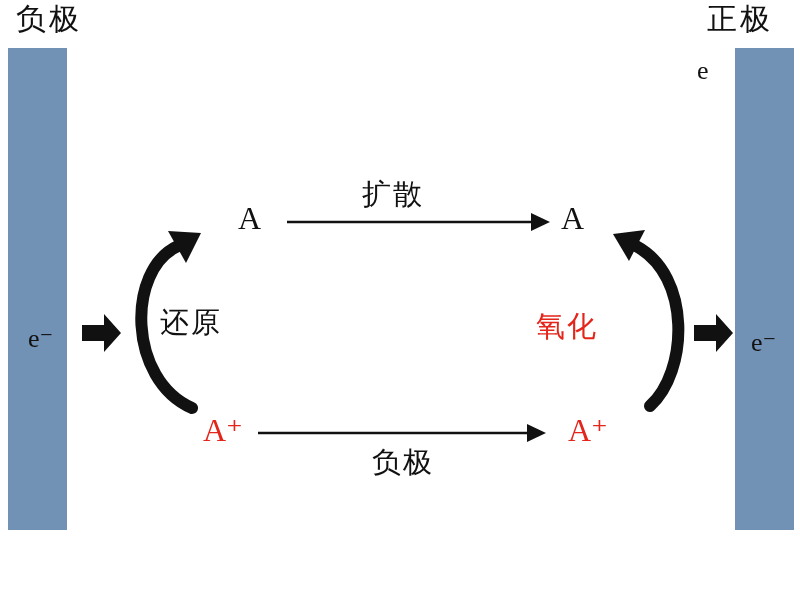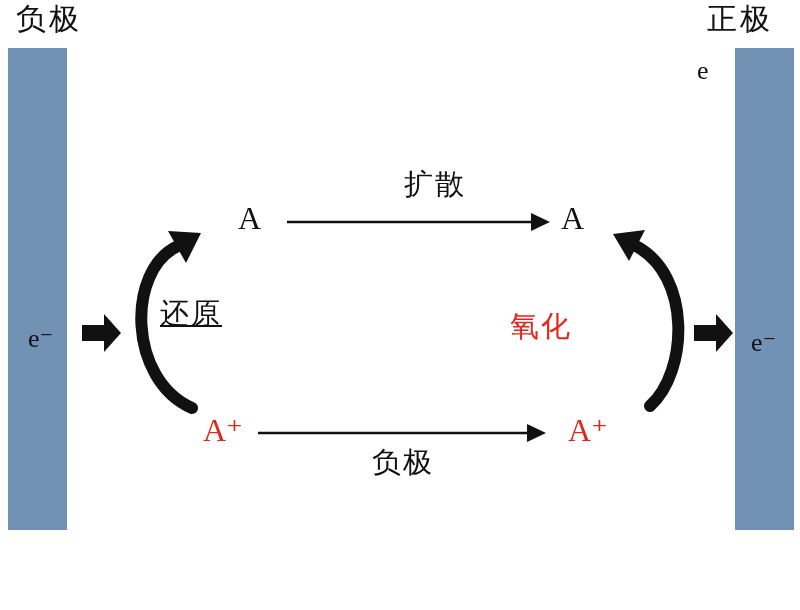--- a/index.html
+++ b/index.html
@@ -64,18 +64,18 @@
   <div class="lbl serif electron" style="left:697px;top:58px;">e</div>
   <div class="lbl serif electron" style="left:28px;top:326px;">e⁻</div>
   <div class="lbl serif electron" style="left:751px;top:330px;">e⁻</div>
 
   <div class="lbl serif species" style="left:238px;top:202px;">A</div>
   <div class="lbl serif species" style="left:561px;top:202px;">A</div>
 
   <div class="lbl serif species red" style="left:203px;top:414px;">A⁺</div>
   <div class="lbl serif species red" style="left:568px;top:414px;">A⁺</div>
 
-  <div class="lbl cn" style="left:362px;top:170px;margin-left:42px;">扩散</div>
-  <div class="lbl cn" style="left:160px;top:299px;text-decoration:underline;">还原</div>
-  <div class="lbl cn red" style="left:510px;top:312px;">氧化</div>
+  <div class="lbl cn" style="left:362px;top:180px;">扩散</div>
+  <div class="lbl cn" style="left:160px;top:308px;">还原</div>
+  <div class="lbl cn red" style="left:536px;top:312px;">氧化</div>
   <div class="lbl cn" style="left:372px;top:448px;">负极</div>
 
 </div>
 
 </body></html>

